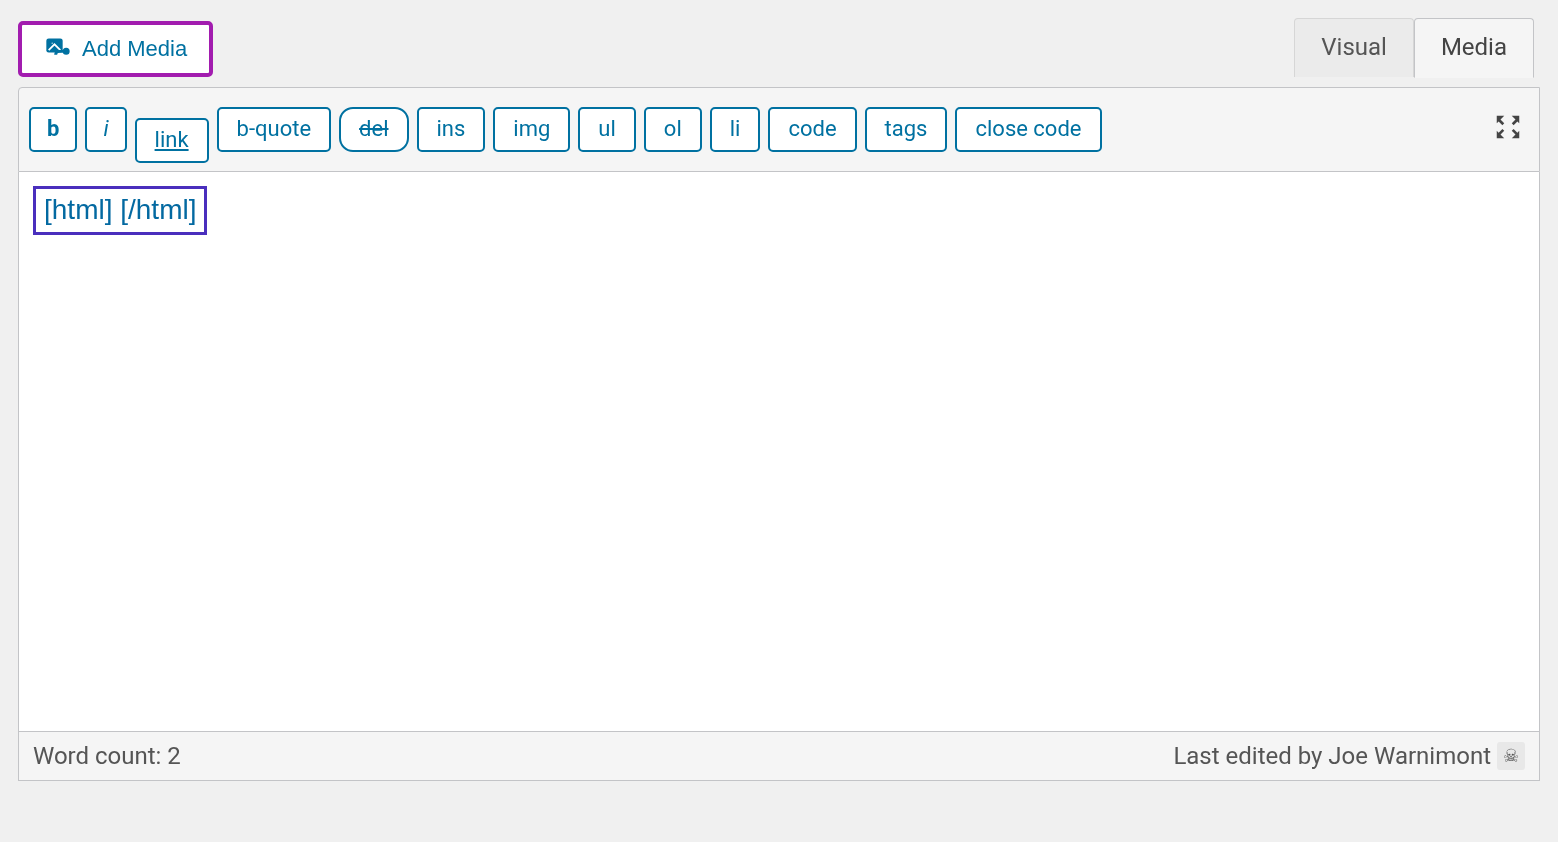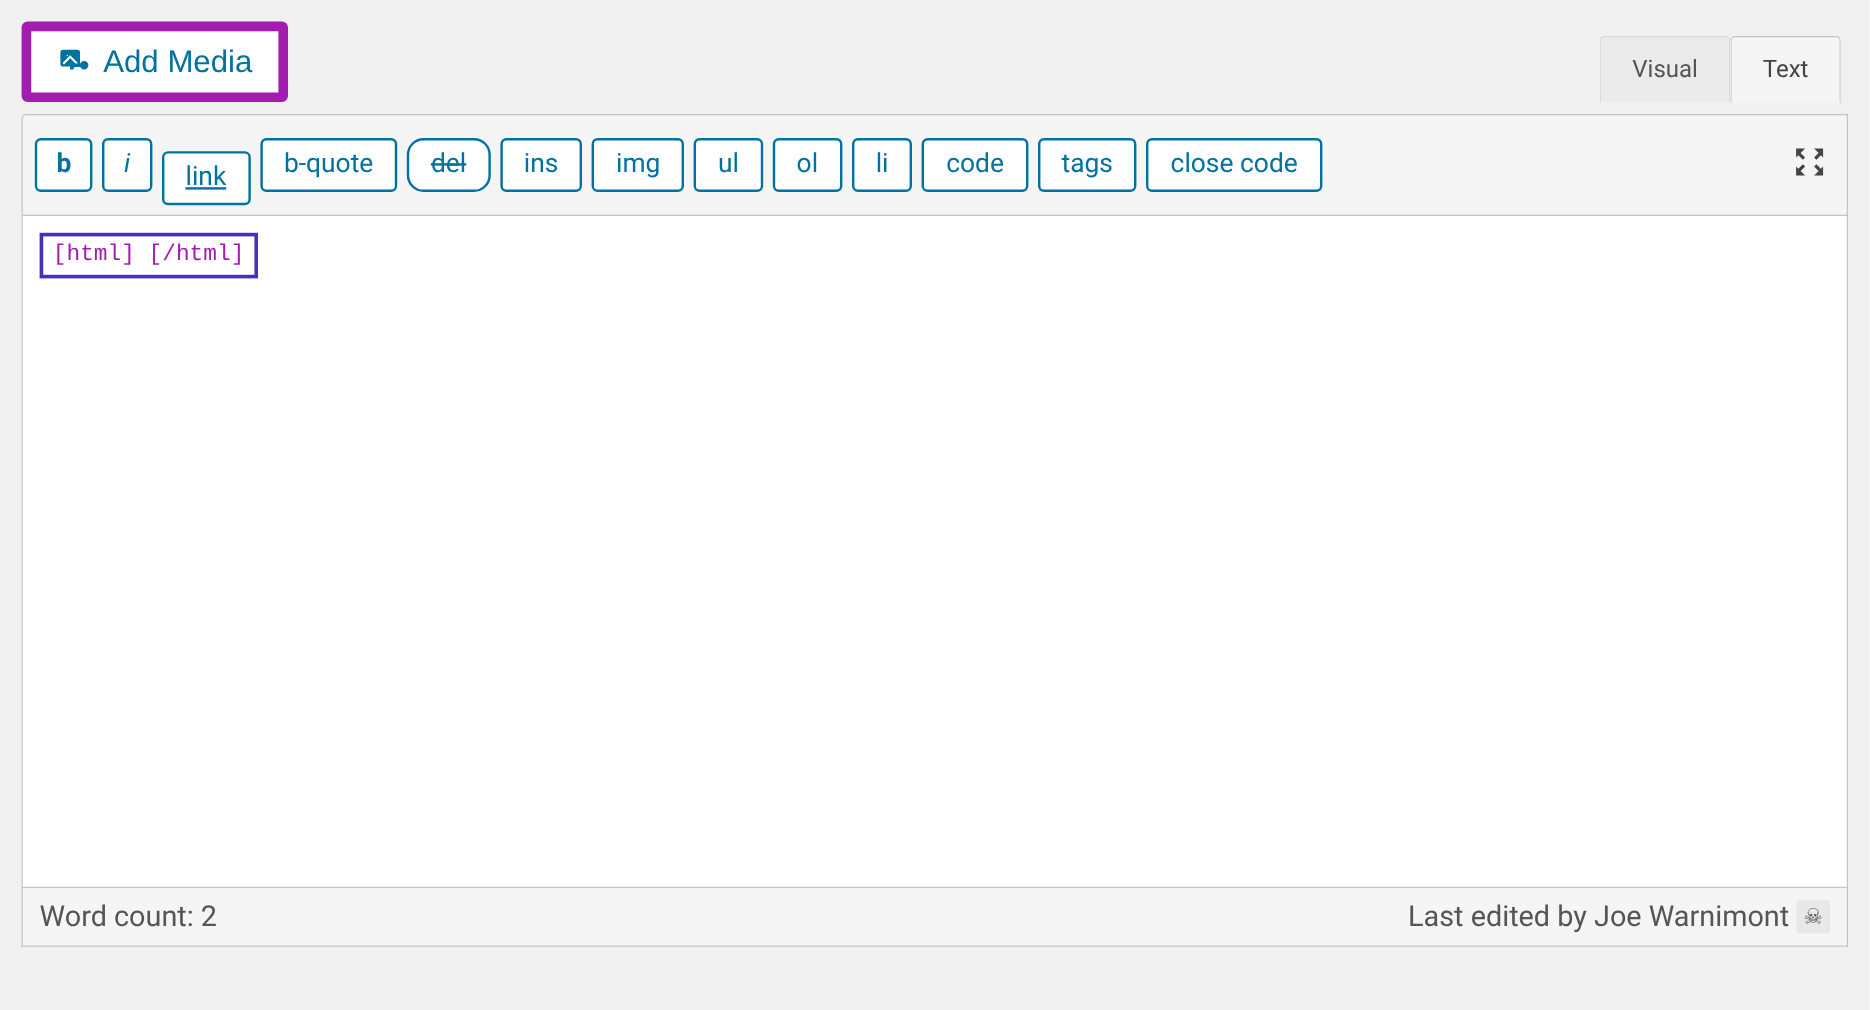--- a/index.html
+++ b/index.html
@@ -17,40 +17,40 @@
   .top-row {
     display: flex;
     justify-content: space-between;
     align-items: flex-end;
     margin-bottom: 0;
   }
   .add-media-btn {
     display: inline-flex;
     align-items: center;
     gap: 10px;
-    border: 8px solid #a21caf;
+    border: 4px solid #a21caf;
     background: #fff;
     color: #0071a1;
-    font-size: 26px;
+    font-size: 22px;
     padding: 10px 22px;
     border-radius: 5px;
     cursor: pointer;
     font-weight: 400;
   }
   .add-media-btn .media-icon {
     display: inline-flex;
   }
   .tabs {
     display: flex;
     align-items: flex-end;
     margin-right: 6px;
   }
   .tab {
     padding: 14px 26px 16px 26px;
-    font-size: 20px;
+    font-size: 24px;
     color: #555;
     cursor: pointer;
     border: 1px solid transparent;
     border-bottom: none;
     position: relative;
   }
   .tab.inactive {
     background: #ebebeb;
     border: 1px solid #d6d6d6;
     border-bottom: none;
@@ -100,23 +100,23 @@
     color: #555;
     display: flex;
     align-items: center;
   }
   .content-area {
     border: 1px solid #c3c4c7;
     border-top: none;
     background: #fff;
     height: 560px;
     padding: 14px;
-    font-family: Liberation Mono, monospace;
-    font-size: 19px;
-    color: #a21caf;
+    font-family: Liberation Sans, sans-serif;
+    font-size: 28px;
+    color: #0369a1;
     position: relative;
   }
   .highlight-box {
     display: inline-block;
     border: 3px solid #4a2fbd;
     padding: 4px 8px 6px 8px;
     line-height: 1.2;
   }
   .status-bar {
     border: 1px solid #c3c4c7;
@@ -159,21 +159,21 @@
           <path d="M4 13 L9 8 L14 13" stroke="#fff" stroke-width="1.5" fill="none"></path>
           <path d="M10 17 Q10 14 13 14 L18 14" stroke="#0071a1" stroke-width="2.5" fill="none"></path>
           <circle cx="19" cy="14" r="2" fill="#0071a1"></circle>
         </svg>
       </span>
       <span>Add Media</span>
     </button>
 
     <div class="tabs">
       <div class="tab inactive">Visual</div>
-      <div class="tab active">Text</div>
+      <div class="tab active">Media</div>
     </div>
   </div>
 
   <div class="toolbar">
     <button class="qt-btn b">b</button>
     <button class="qt-btn i">i</button>
     <button class="qt-btn link">link</button>
     <button class="qt-btn">b-quote</button>
     <button class="qt-btn del">del</button>
     <button class="qt-btn">ins</button>

